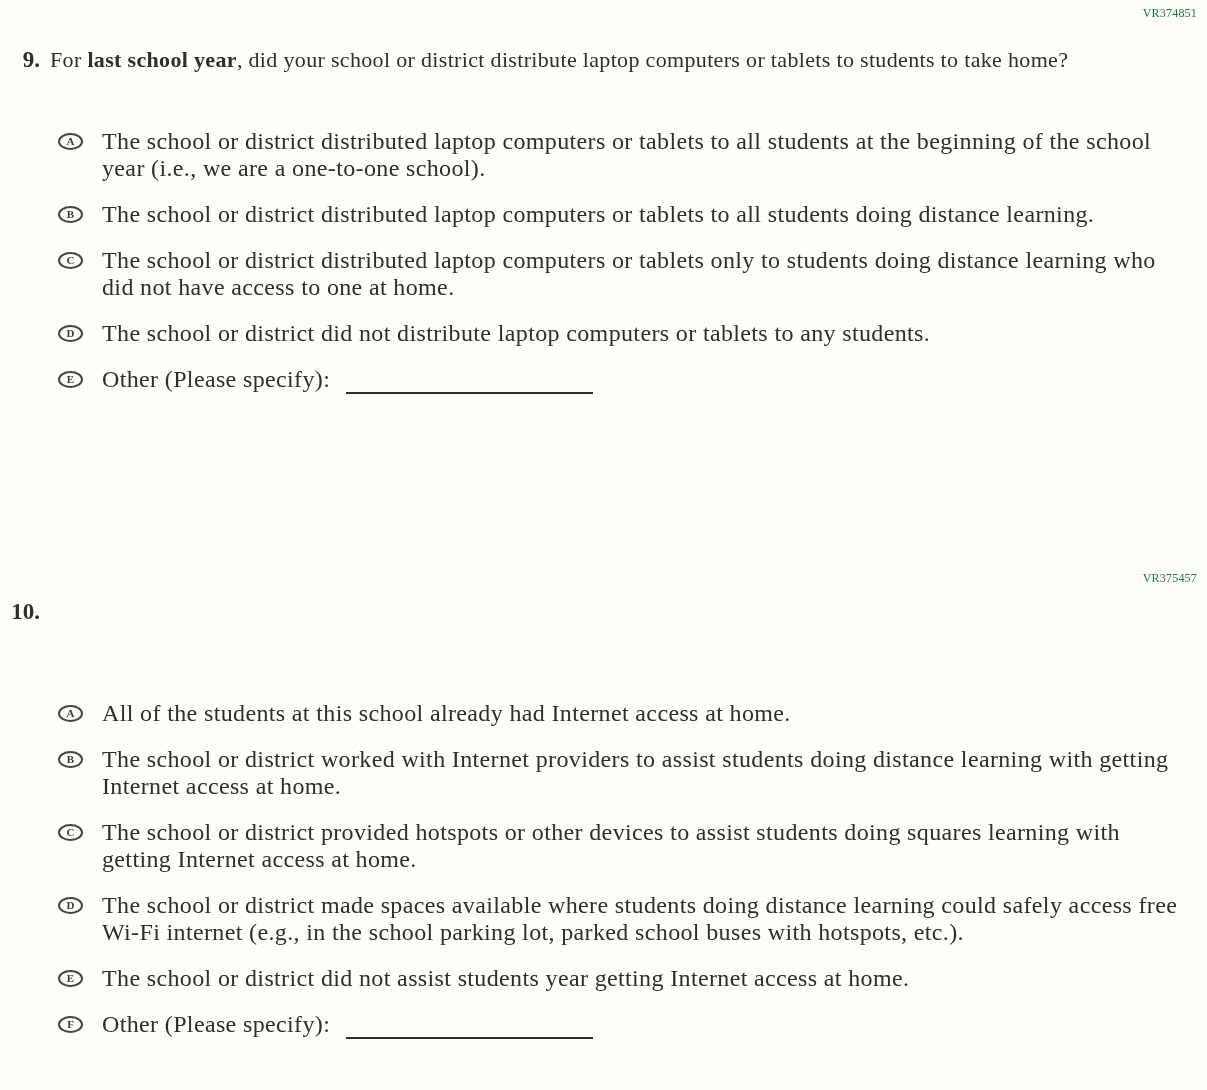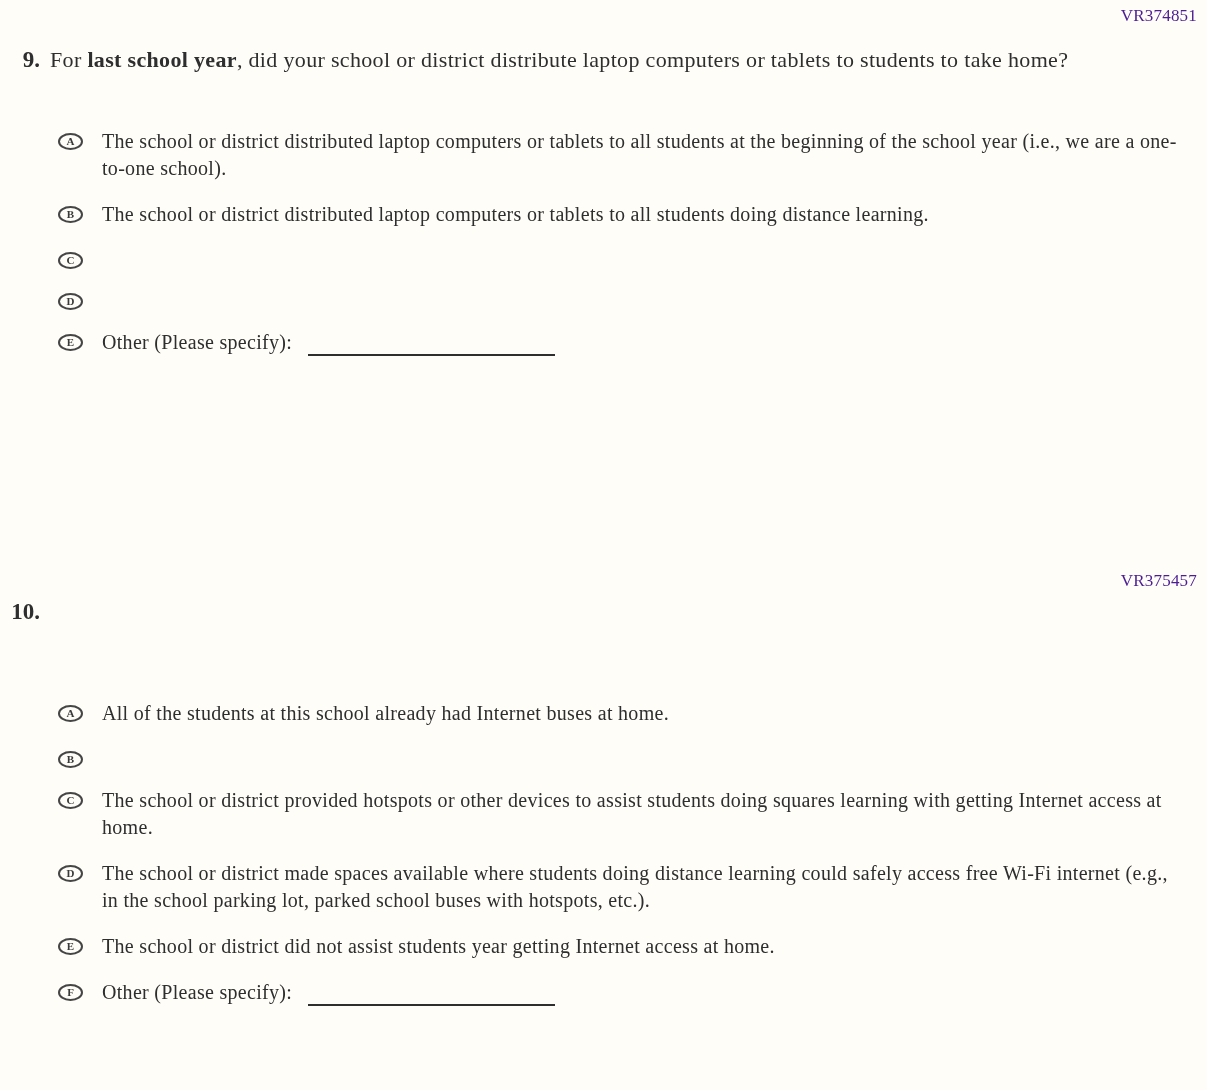--- a/index.html
+++ b/index.html
@@ -12,22 +12,22 @@
     width: 1207px;
     height: 1090px;
     background: #fffdf8;
     overflow: hidden;
     font-family: "Liberation Serif", serif;
     color: #2e2e2e;
   }
   .vr-code {
     position: absolute;
     right: 10px;
-    font-size: 17px;
-    color: #4c1d95;
+    font-size: 12px;
+    color: #15803d;
     letter-spacing: 0.2px;
   }
   #code9 { top: 6px; }
   #code10 { top: 571px; }
 
   .q-header {
     position: absolute;
     left: 0;
     width: 1207px;
   }
@@ -83,21 +83,21 @@
   .bubble .letter {
     font-size: 11px;
     line-height: 1;
     font-weight: bold;
     color: #3a3a3a;
     transform: translateY(-0.5px);
   }
   .opt-text {
     margin-left: 19px;
     width: 1086px;
-    font-size: 20px;
+    font-size: 24px;
     line-height: 27px;
     letter-spacing: 0.015em;
   }
   .blank {
     display: inline-block;
     width: 247px;
     height: 0;
     border-bottom: 2px solid #2e2e2e;
     vertical-align: -7px;
     margin-left: 16px;
@@ -128,26 +128,28 @@
       <span class="bubble">
           <span class="letter">B</span>
         </span>
       <div class="opt-text">The school or district distributed laptop computers or tablets to all students doing distance learning.</div>
     </div>
 
     <div class="option">
       <span class="bubble">
           <span class="letter">C</span>
         </span>
+      <div class="opt-text">The school or district distributed laptop computers or tablets only to students doing distance learning who did not have access to one at home.</div>
     </div>
 
     <div class="option">
       <span class="bubble">
           <span class="letter">D</span>
         </span>
+      <div class="opt-text">The school or district did not distribute laptop computers or tablets to any students.</div>
     </div>
 
     <div class="option">
       <span class="bubble">
           <span class="letter">E</span>
         </span>
       <div class="opt-text"><span>Other (Please specify):</span><span class="blank"></span></div>
     </div>
 
   </div>
@@ -157,27 +159,28 @@
   <div id="q10head" class="q-header">
     <span class="q-num">10.</span>
   </div>
 
   <div id="q10opts" class="options">
 
     <div class="option">
       <span class="bubble">
           <span class="letter">A</span>
         </span>
-      <div class="opt-text">All of the students at this school already had Internet buses at home.</div>
+      <div class="opt-text">All of the students at this school already had Internet access at home.</div>
     </div>
 
     <div class="option">
       <span class="bubble">
           <span class="letter">B</span>
         </span>
+      <div class="opt-text">The school or district worked with Internet providers to assist students doing distance learning with getting Internet access at home.</div>
     </div>
 
     <div class="option">
       <span class="bubble">
           <span class="letter">C</span>
         </span>
       <div class="opt-text">The school or district provided hotspots or other devices to assist students doing squares learning with getting Internet access at home.</div>
     </div>
 
     <div class="option">

